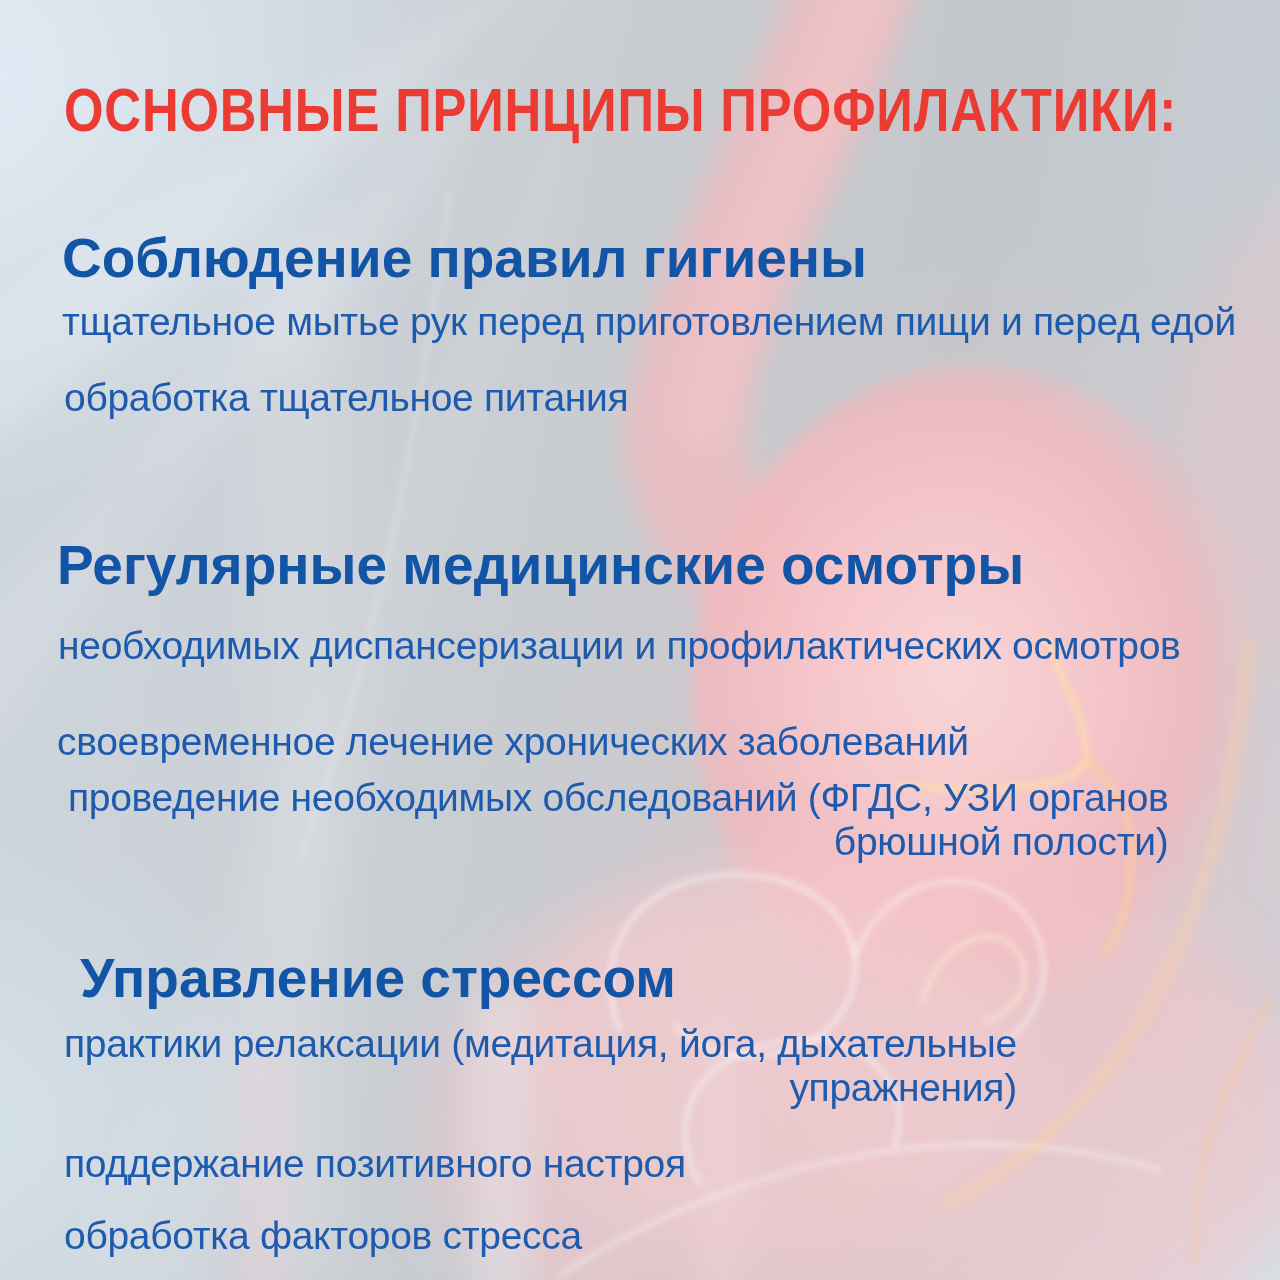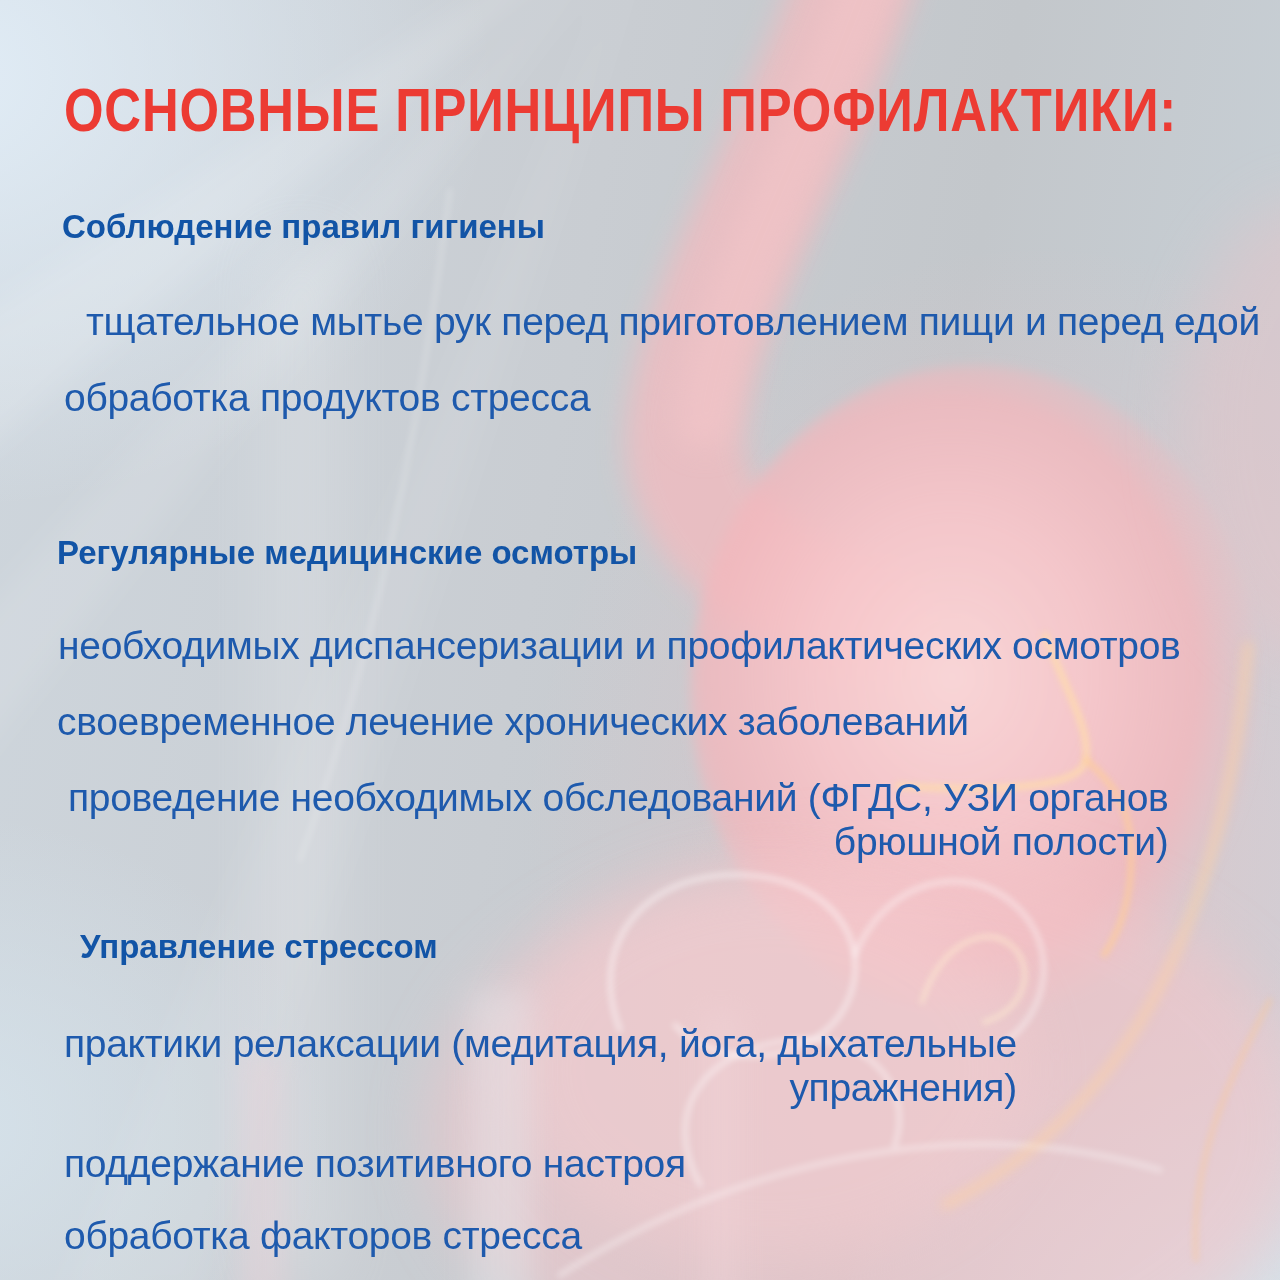--- a/index.html
+++ b/index.html
@@ -16,28 +16,28 @@
     text-align: right;
   }
   .bg{position:absolute;inset:0;}
   .txt{position:absolute;white-space:pre-line;line-height:1.12;}
   .title{
     top:33px;left:64px;
     font-size:62px;font-weight:bold;letter-spacing:1px;
     white-space:nowrap;
     transform:scaleX(.82);transform-origin:0 0;
   }
-  .heading{font-size:33px;font-weight:bold;}
+  .heading{font-size:55px;font-weight:bold;}
   .body{font-size:39px;font-weight:normal;letter-spacing:-.3px;}
   .h-1{top:182px;left:62px;}
-  .b-1a{top:261px;left:62px;margin-left:24px;}
+  .b-1a{top:261px;left:62px;}
   .b-1b{top:337px;left:64px;}
   .h-2{top:500px;left:57px;margin-top:35px;}
   .b-2a{top:585px;left:58px;}
-  .b-2b{top:661px;left:57px;}
+  .b-2b{top:681px;left:57px;}
   .b-2c{top:737px;left:68px;}
   .h-3{top:902px;left:64px;}
   .b-3a{top:983px;left:64px;}
   .b-3b{top:1103px;left:64px;}
   .b-3c{top:1175px;left:64px;}
 </style>
 </head>
 <body>
 
 <div class="canvas">
@@ -106,21 +106,21 @@
       <path d="M 922 1002 C 940 942, 990 920, 1016 950 C 1036 976, 1020 1012, 984 1022" stroke="#fff0d2" stroke-width="4" opacity=".7" filter="url(#b3)"></path>
       <path d="M 1270 1000 C 1225 1085, 1190 1165, 1196 1260" stroke="#ffc98d" stroke-width="4" opacity=".5" filter="url(#b3)"></path>
     </g>
   </svg>
 
   <h1 class="txt title" style="color: rgb(236, 59, 51);">ОСНОВНЫЕ ПРИНЦИПЫ ПРОФИЛАКТИКИ:</h1>
 
   <section>
     <h2 class="txt heading h-1" style="color: rgb(18, 84, 166);">Соблюдение правил гигиены</h2>
     <p class="txt body b-1a" style="color: rgb(30, 90, 173);">тщательное мытье рук перед приготовлением пищи и перед едой</p>
-    <p class="txt body b-1b" style="color: rgb(30, 90, 173);">обработка продуктов стресса</p>
+    <p class="txt body b-1b" style="color: rgb(30, 90, 173);">обработка тщательное питания</p>
   </section>
 
   <section>
     <h2 class="txt heading h-2" style="color: rgb(18, 84, 166);">Регулярные медицинские осмотры</h2>
     <p class="txt body b-2a" style="color: rgb(30, 90, 173);">необходимых диспансеризации и профилактических осмотров</p>
     <p class="txt body b-2b" style="color: rgb(30, 90, 173);">своевременное лечение хронических заболеваний</p>
     <p class="txt body b-2c" style="color: rgb(30, 90, 173);">проведение необходимых обследований (ФГДС, УЗИ органов
 брюшной полости)</p>
   </section>
 

